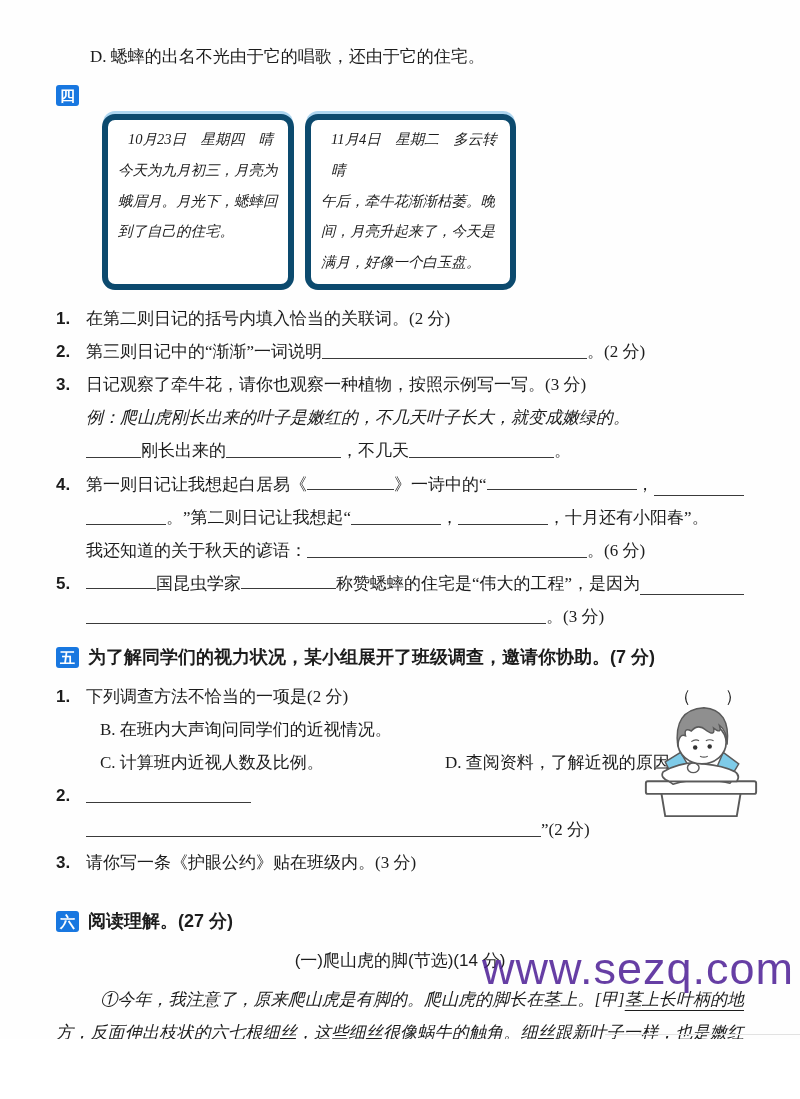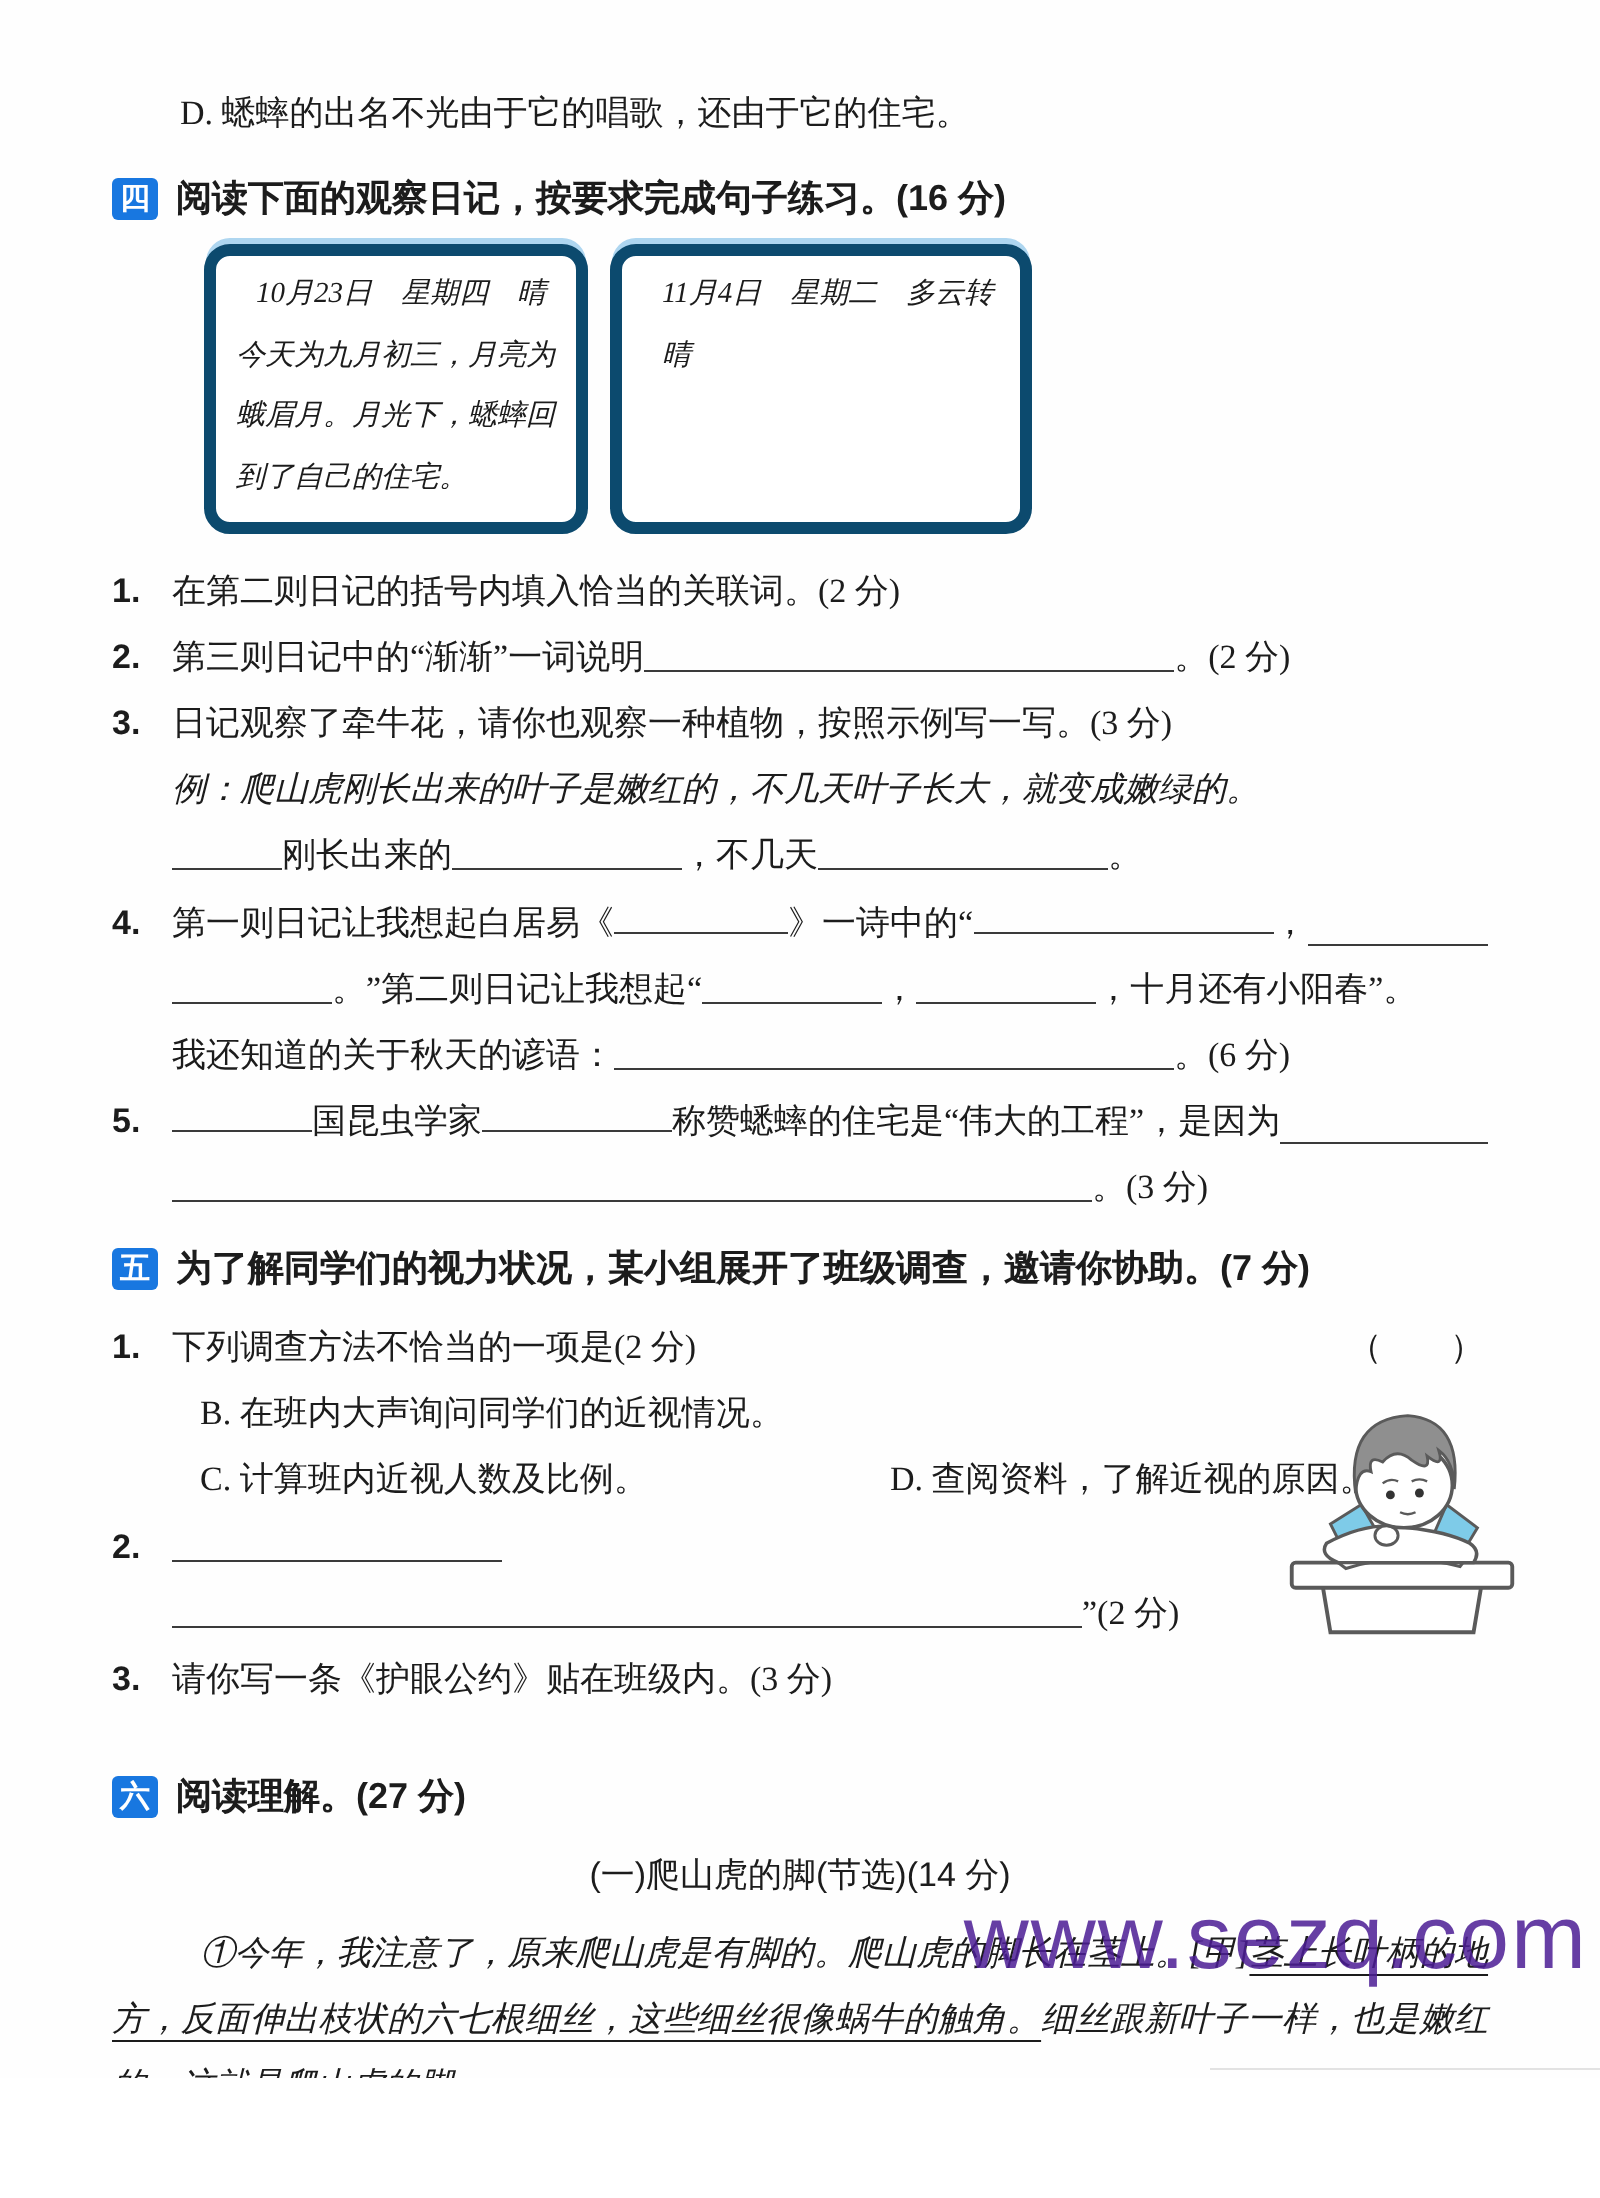--- a/index.html
+++ b/index.html
@@ -73,30 +73,30 @@
 </style>
 </head>
 <body>
 
 <div class="page">
 
   <div class="item-d">D. 蟋蟀的出名不光由于它的唱歌，还由于它的住宅。</div>
 
   <div class="sec-header">
     <span class="badge">四</span>
-    <span>阅读下面的观察日记，按要求完成句子练习。(16 分)</span>
   </div>
 
   <div class="diaries">
     <div class="diary diary-1">
       <div class="diary-head">10月23日　星期四　晴</div>
       <div>今天为九月初三，月亮为蛾眉月。月光下，蟋蟀回到了自己的住宅。</div>
     </div>
     <div class="diary diary-3">
       <div class="diary-head">11月4日　星期二　多云转晴</div>
+      <div>午后，牵牛花渐渐枯萎。晚间，月亮升起来了，今天是满月，好像一个白玉盘。</div>
     </div>
   </div>
 
   <div class="q">
     <span class="num">1.</span>
     <span>在第二则日记的括号内填入恰当的关联词。(2 分)</span>
   </div>
 
   <div class="q">
     <span class="num">2.</span>

